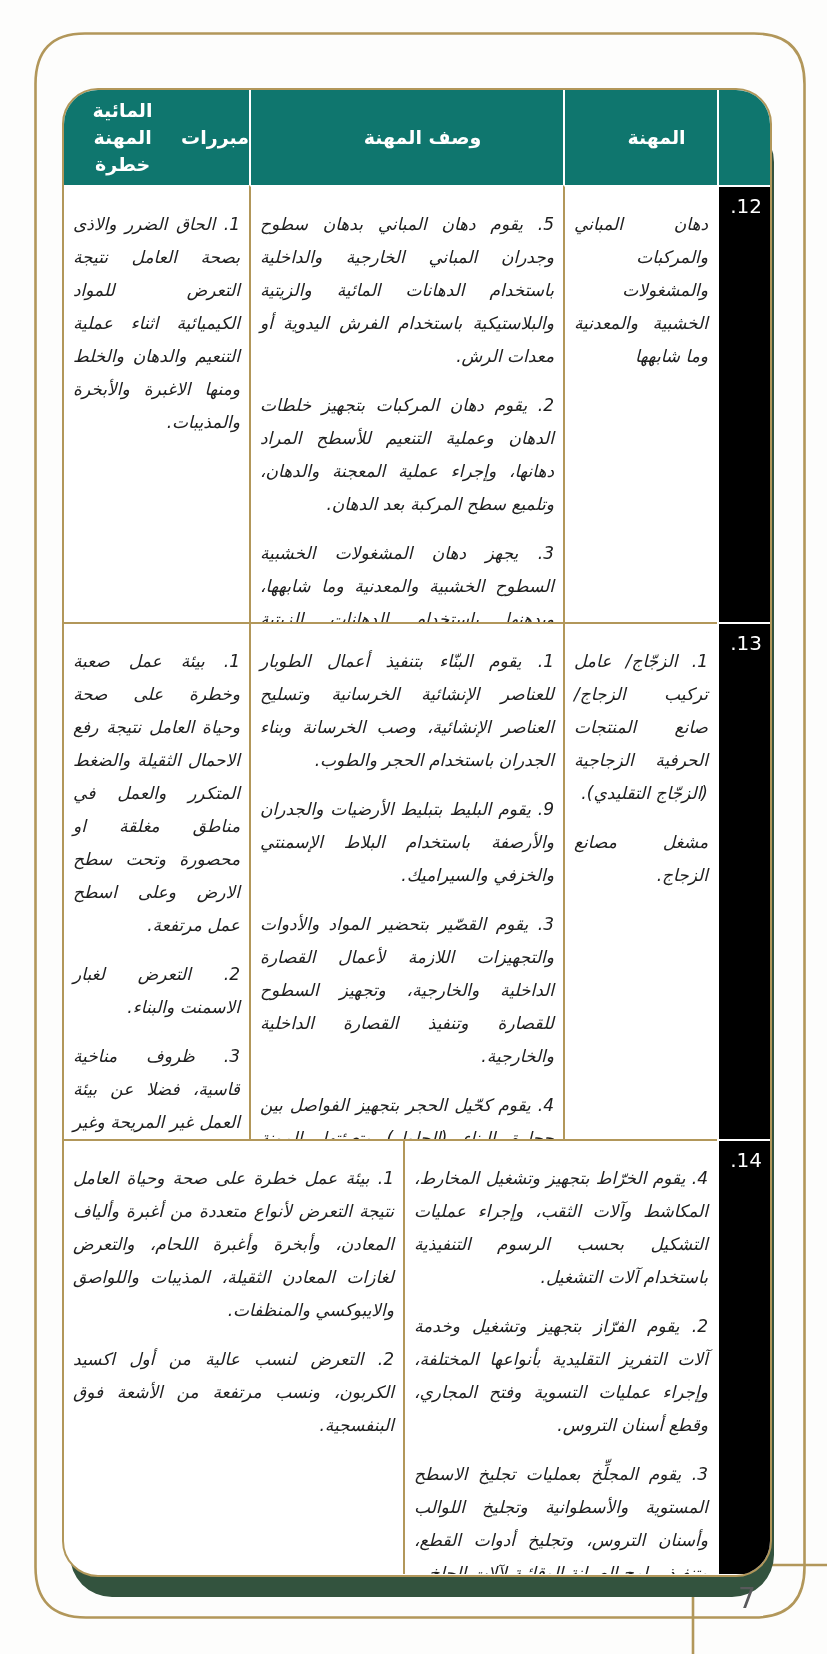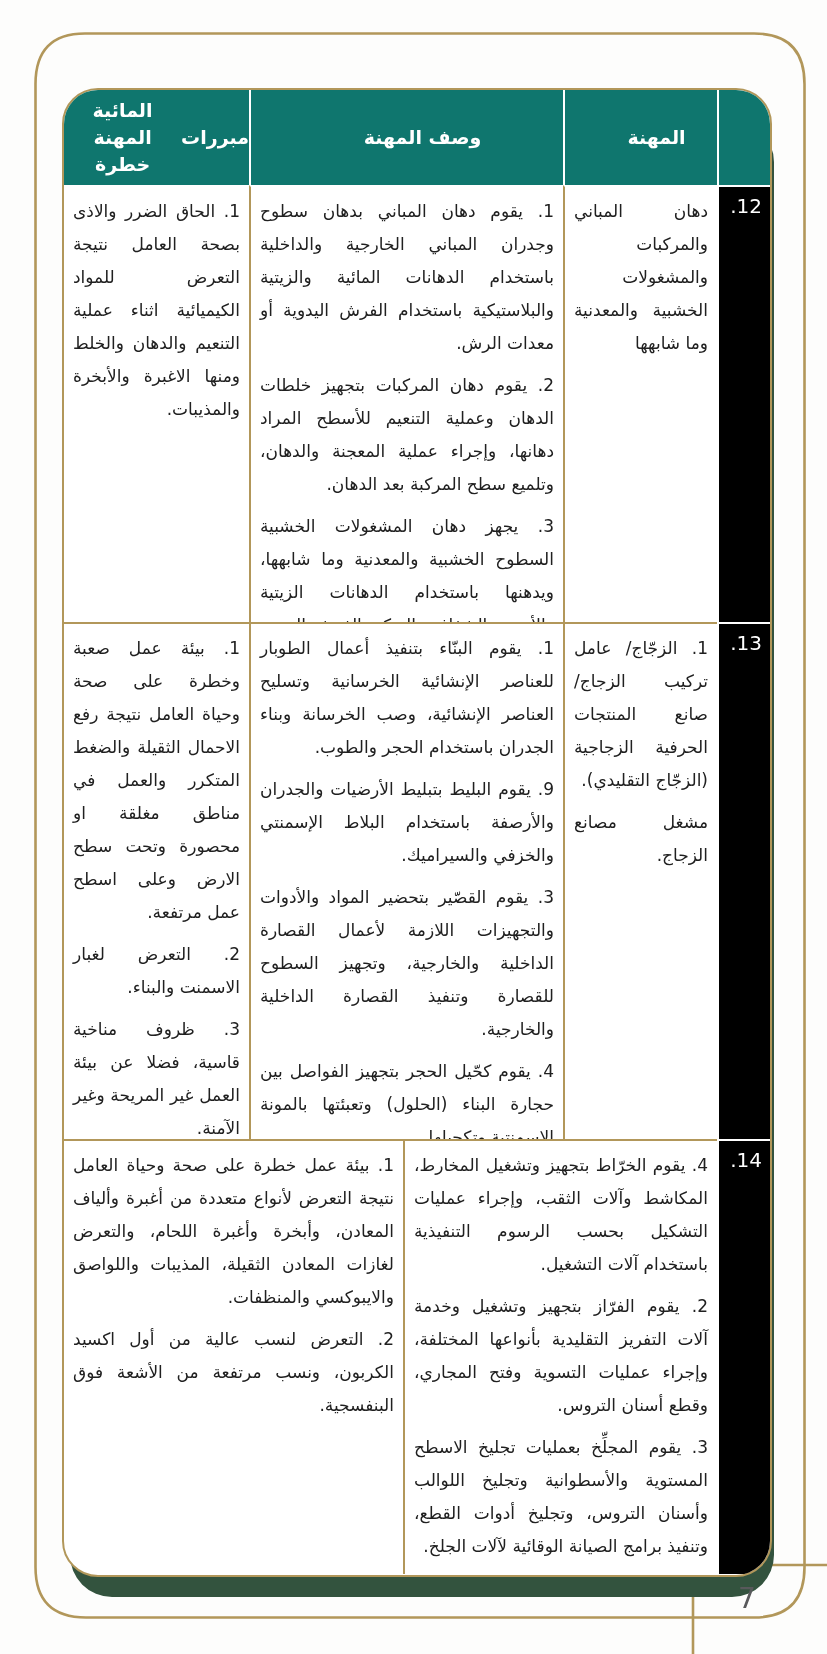--- a/index.html
+++ b/index.html
@@ -45,21 +45,21 @@
     text-align:justify;
   }
   .body-row .col-num{
     padding:7px 8px 0 2px;color:#ffffff;font-size:20px;line-height:24px;
     text-align:right;border-top:2px solid #ffffff;border-inline-end:2px solid #ffffff;
   }
   .body-row .col-prof,.body-row .col-desc{border-inline-end:2px solid #b2975a;}
   .row-12 .col-prof,.row-12 .col-desc,.row-12 .col-just{border-top:2px solid #ffffff;}
   .row-13 .col-prof,.row-13 .col-desc,.row-13 .col-just,
   .row-14 .col-prof,.row-14 .col-desc,.row-14 .col-just{border-top:2px solid #b2975a;}
-  .cell p{margin:3px 0 9px 0;}
+  .cell p{margin:16px 0 9px 0;font-style:italic;}
   .cell p:last-child{margin-bottom:0;}
   
   .page-number{
     position:absolute;left:712px;top:1580px;width:70px;height:38px;z-index:3;
     font-size:28px;color:#58595b;text-align:center;line-height:38px;
   }
 </style>
 </head>
 <body>
 
@@ -87,21 +87,21 @@
   </div>
 
   <div class="row body-row row-12">
     <div class="cell col-num">
       <span>12.</span>
     </div>
     <div class="cell col-prof">
       <p>دهان المباني والمركبات والمشغولات الخشبية والمعدنية وما شابهها</p>
     </div>
     <div class="cell col-desc">
-      <p>1. يقوم دهان المباني بدهان سطوح وجدران المباني الخارجية والداخلية باستخدام الدهانات المائية والزيتية والبلاستيكية باستخدام الفرش اليدوية أو معدات الرش.</p>
+      <p>5. يقوم دهان المباني بدهان سطوح وجدران المباني الخارجية والداخلية باستخدام الدهانات المائية والزيتية والبلاستيكية باستخدام الفرش اليدوية أو معدات الرش.</p>
       <p>2. يقوم دهان المركبات بتجهيز خلطات الدهان وعملية التنعيم للأسطح المراد دهانها، وإجراء عملية المعجنة والدهان، وتلميع سطح المركبة بعد الدهان.</p>
       <p>3. يجهز دهان المشغولات الخشبية السطوح الخشبية والمعدنية وما شابهها، ويدهنها باستخدام الدهانات الزيتية والأصبغة الشفافة والديكو بالفرش اليدوية أو باستخدام معدات الرش.</p>
     </div>
     <div class="cell col-just">
       <p>1. الحاق الضرر والاذى بصحة العامل نتيجة التعرض للمواد الكيميائية اثناء عملية التنعيم والدهان والخلط ومنها الاغبرة والأبخرة والمذيبات.</p>
     </div>
   </div>
 
   <div class="row body-row row-13">
     <div class="cell col-num">

